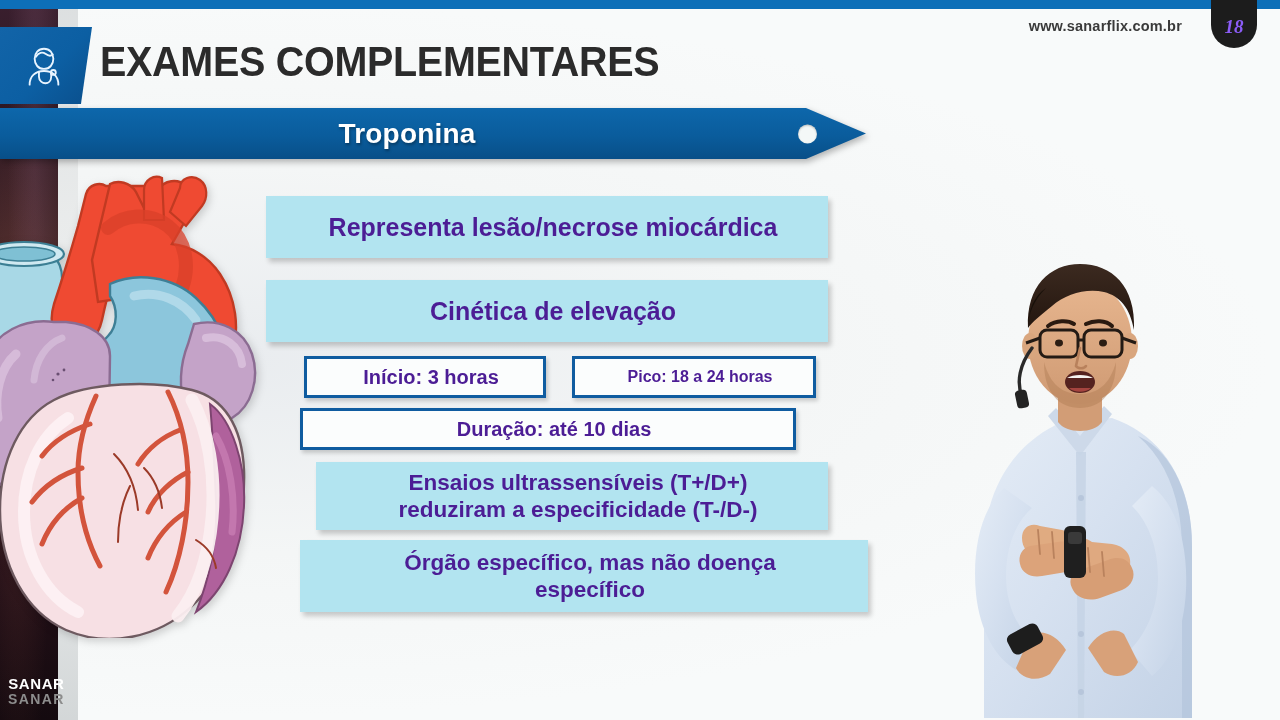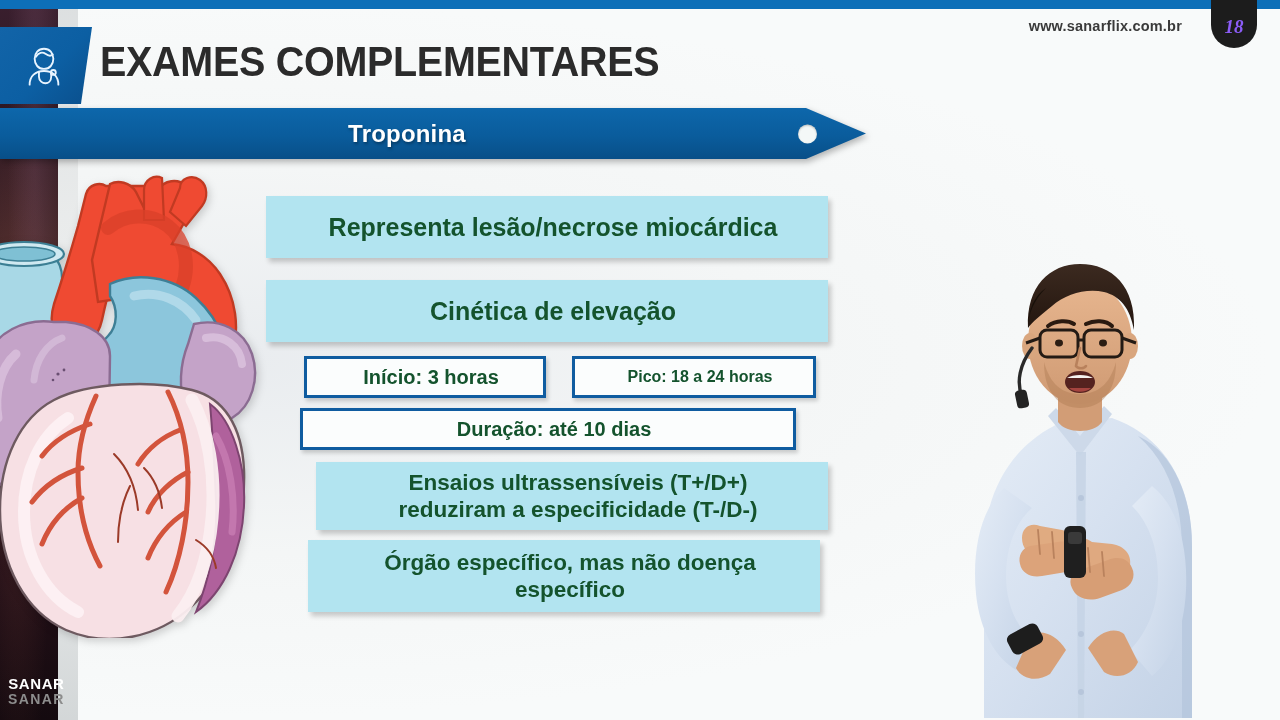--- a/index.html
+++ b/index.html
@@ -96,49 +96,49 @@
   }
   .ribbon-hole{
     position:absolute; right:49px; top:50%; transform:translateY(-50%);
     width:19px; height:19px; border-radius:50%;
     background:#f4f8f7;
     box-shadow:inset 0 1px 2px rgba(0,0,0,.25);
   }
   .ribbon-label{
     position:absolute; left:0; top:0; width:806px; height:100%;
     display:flex; align-items:center; justify-content:center;
-    color:#ffffff; font-size:24px; font-weight:bold; letter-spacing:.2px;
+    color:#ffffff; font-size:28px; font-weight:bold; letter-spacing:.2px;
     text-shadow:1px 2px 3px rgba(0,0,0,.35);
     padding-left:8px;
   }
 
   
   .heart-wrap{ position:absolute; left:-42px; top:168px; width:360px; height:470px; z-index:10; }
   .heart-wrap svg{ width:100%; height:100%; display:block;
     filter:drop-shadow(2px 3px 4px rgba(0,0,0,.18)); }
 
   
   .box {
     position:absolute; z-index:18;
     display:flex; align-items:center; justify-content:center;
     text-align:center;
-    color:#14532d; font-weight:bold;
+    color:#4c1d95; font-weight:bold;
     box-shadow:3px 4px 5px rgba(0,0,0,.20);
     padding-left:12px;
   }
   .box.fill { background:#b2e4f0; }
   .box.outline { background:#fbfdfd; border:3px solid #0f5ca0; box-shadow:2px 3px 4px rgba(0,0,0,.18); }
 
   #box-representa { left:266px; top:196px; width:562px; height:62px; font-size:25px; }
   #box-cinetica   { left:266px; top:280px; width:562px; height:62px; font-size:25px; }
   #box-inicio     { left:304px; top:356px; width:242px; height:42px; font-size:20px; }
   #box-pico       { left:552px; top:356px; width:244px; height:42px; font-size:16px;margin-left:20px; }
   #box-duracao    { left:300px; top:408px; width:496px; height:42px; font-size:20px; }
   #box-ensaios    { left:316px; top:462px; width:512px; height:68px; font-size:22.5px; line-height:1.2; }
-  #box-orgao      { left:308px; top:540px; width:512px; height:72px; font-size:22.5px; line-height:1.2; }
+  #box-orgao      { left:300px; top:540px; width:568px; height:72px; font-size:22.5px; line-height:1.2; }
 
   
   .presenter { position:absolute; right:0px; bottom:0; width:400px; height:490px; z-index:15; }
   .presenter svg { width:100%; height:100%; display:block; }
 
   
   .brand {
     position:absolute; left:8px; bottom:14px; z-index:50;
     line-height:1.02; text-align:center;
   }

